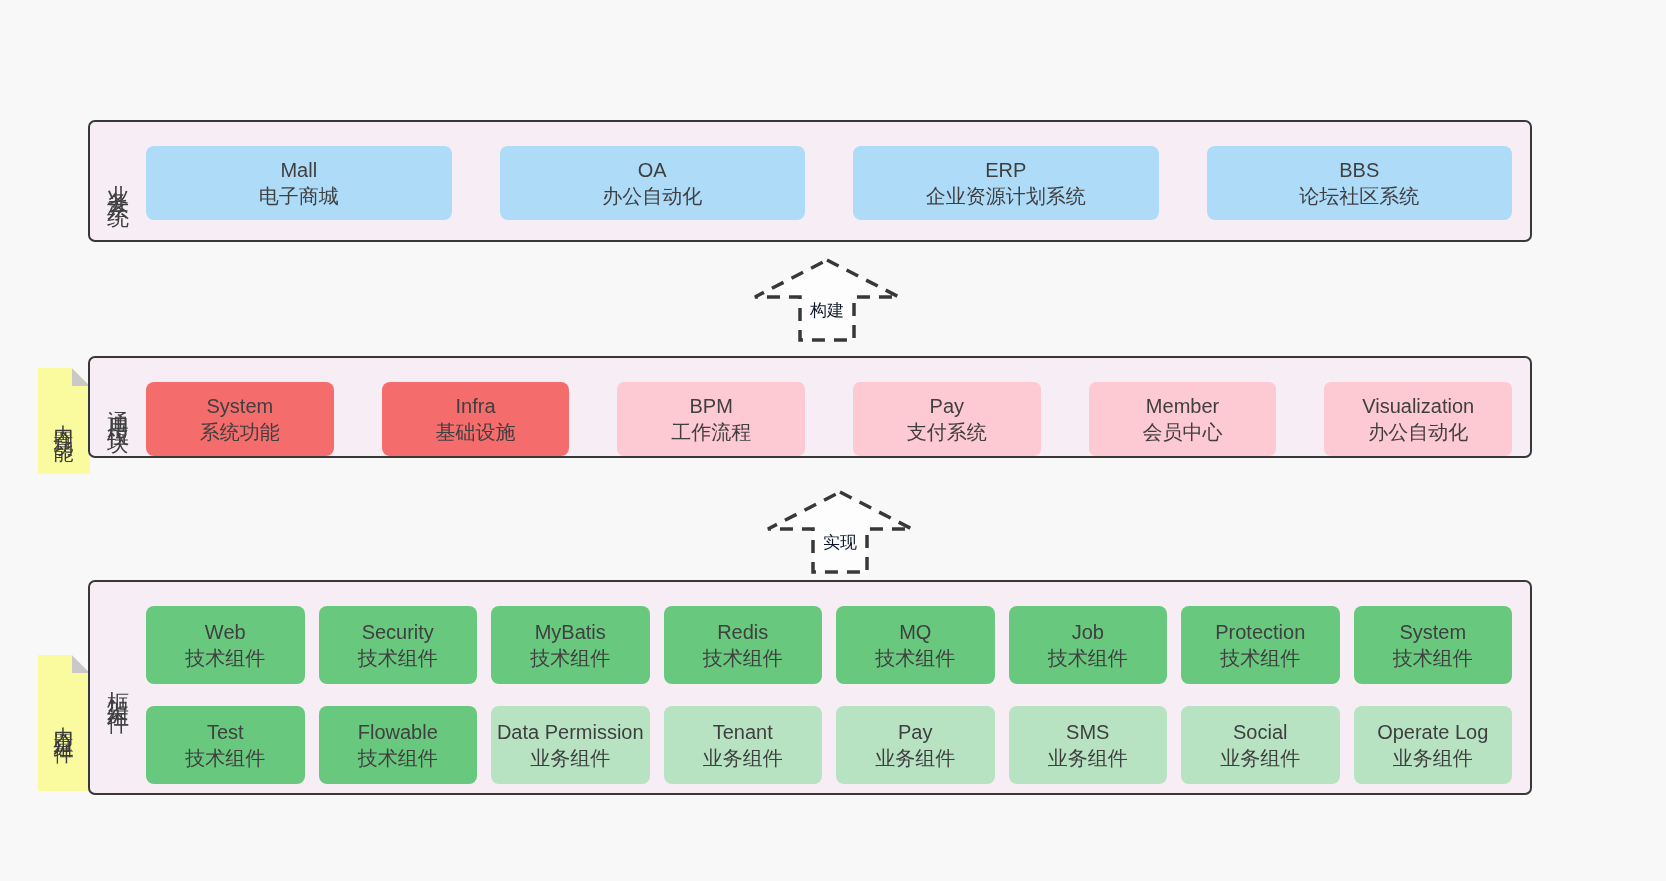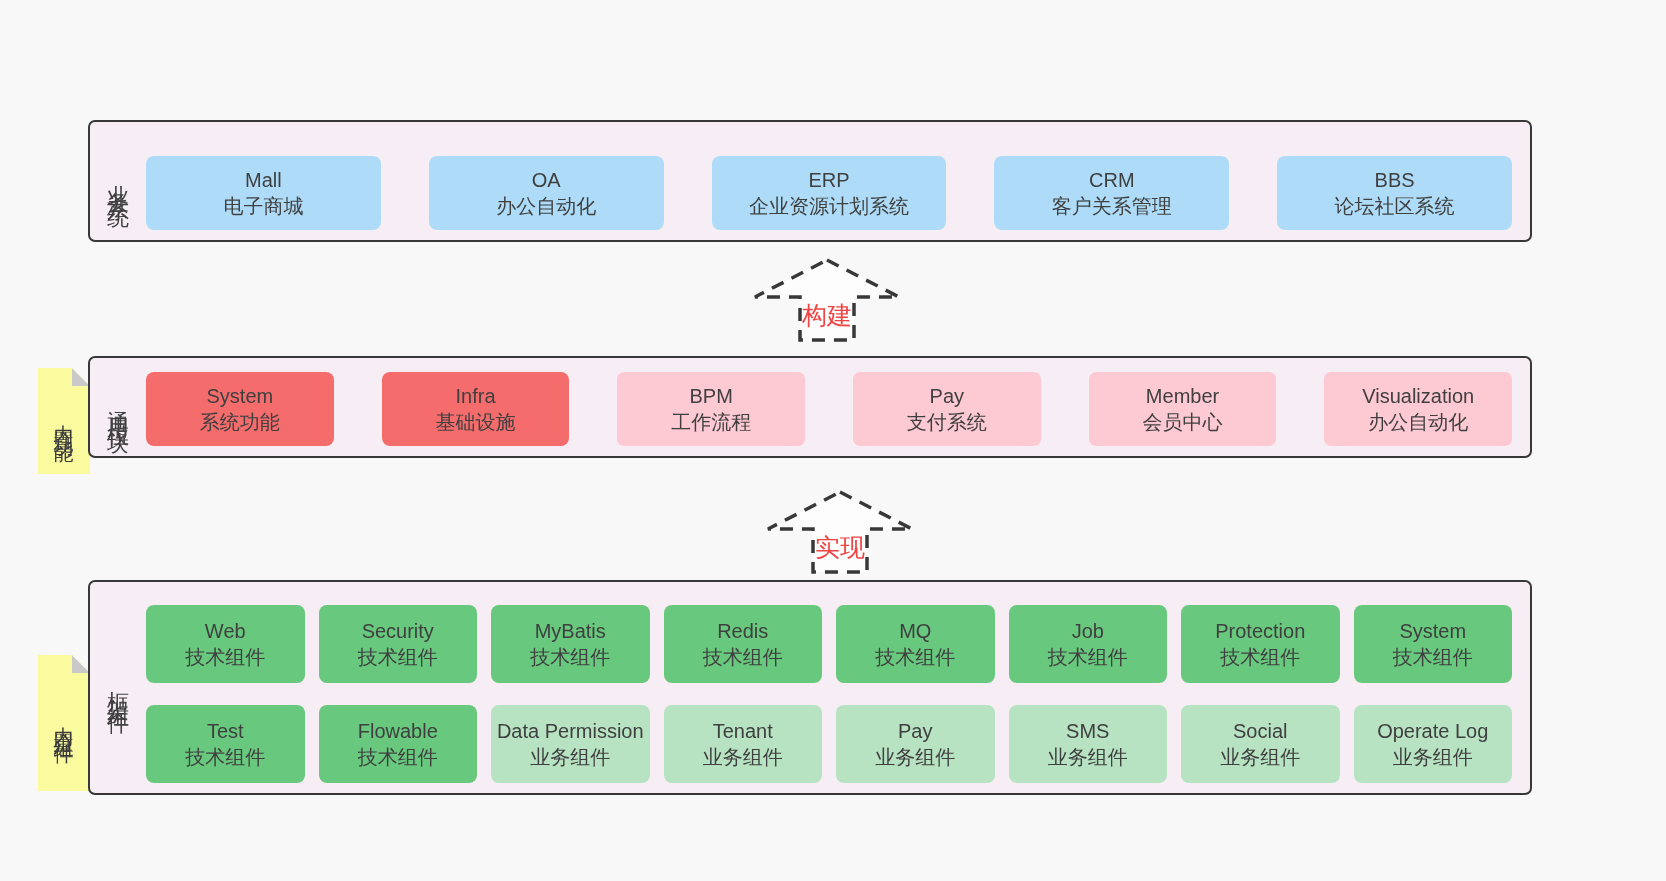--- a/index.html
+++ b/index.html
@@ -37,23 +37,23 @@
   .band-label {
     writing-mode: vertical-rl;
     text-orientation: upright;
     font-size: 22px;
     letter-spacing: 7px;
     line-height: 1;
   }
   .band-rows {
     flex: 1;
     display: flex; flex-direction: column;
-    justify-content: flex-end;
+    justify-content: flex-start;
     gap: 22px;
-    padding: 14px 18px 10px 0;
+    padding: 24px 18px 10px 0;
   }
   .row { display: flex; gap: 48px; }
   .row.tight { gap: 14px; }
 
   
   .box {
     flex: 1;
     height: 74px;
     border-radius: 8px;
     display: flex; flex-direction: column;
@@ -110,22 +110,22 @@
   .arrow polygon {
     fill: #fdfdfd;
     stroke: var(--line, #383838);
     stroke-width: 3.5;
     stroke-dasharray: 13 9;
   }
   .arrow-label {
     position: absolute;
     left: 0; right: 0; top: 42px;
     text-align: center;
-    font-size: 25px;
-    color: #ef4444;
+    font-size: 17px;
+    color: #0f172a;
   }
 </style>
 </head>
 <body>
 
 <div class="band" id="band-business">
   <div class="band-label-wrap">
     <span class="band-label">业务系统</span>
   </div>
   <div class="band-rows">
@@ -134,24 +134,20 @@
         <div class="box-en">Mall</div>
         <div class="box-zh">电子商城</div>
       </div>
       <div class="box blue">
         <div class="box-en">OA</div>
         <div class="box-zh">办公自动化</div>
       </div>
       <div class="box blue">
         <div class="box-en">ERP</div>
         <div class="box-zh">企业资源计划系统</div>
-      </div>
-      <div class="box blue">
-        <div class="box-en">CRM</div>
-        <div class="box-zh">客户关系管理</div>
       </div>
       <div class="box blue">
         <div class="box-en">BBS</div>
         <div class="box-zh">论坛社区系统</div>
       </div>
     </div>
   </div>
 </div>
 
 <div class="arrow" id="arrow-build">

